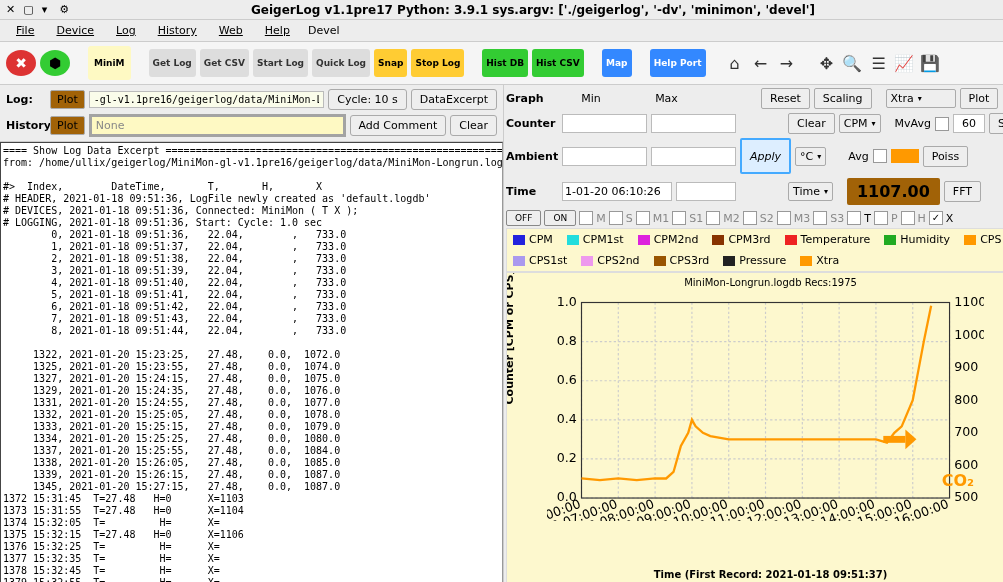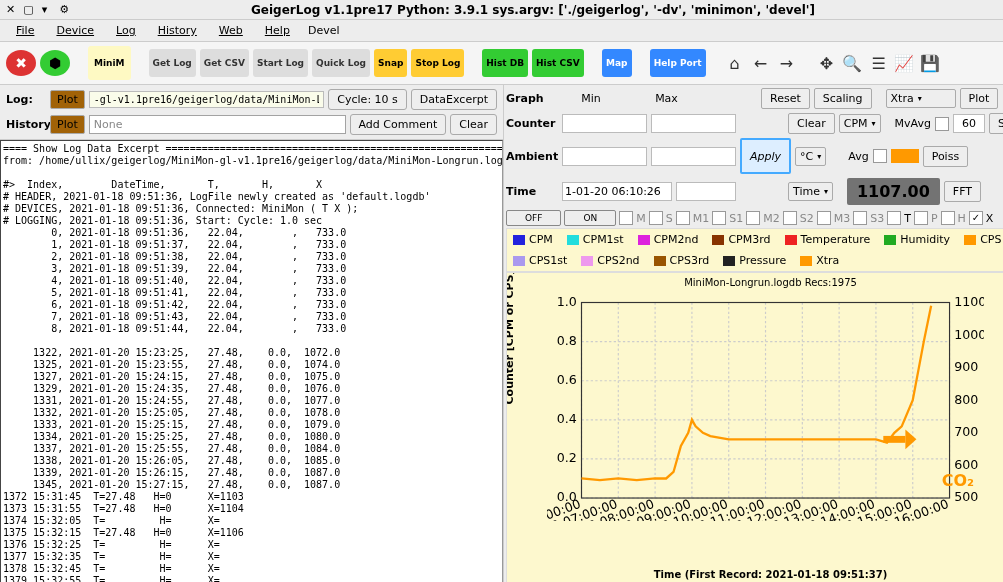--- a/index.html
+++ b/index.html
@@ -23,38 +23,38 @@
 .tgap { width: 10px; }
 .main { display: flex; height: 500px; }
 .left { width: 504px; border-right: 1px solid #ccc; display:flex; flex-direction:column;}
 .right { flex: 1; display:flex; flex-direction:column; padding: 2px;}
 .datatop { display:flex; flex-direction:column; border-bottom:1px solid #ccc; padding:2px;}
 .datarow { display:flex; align-items:center; gap:4px; padding: 2px 4px;}
 .datarow label { width: 40px; font-weight: bold; }
 .datarow .hdr { flex:1; text-align:center; font-weight:bold;}
 .plotbtn { background:#a16207; border:1px solid #aaa; padding:2px 6px; border-radius:2px;}
 .pathinput { flex:1; background:#fafcea; border:1px solid #bbb; padding:2px 4px; font-family:monospace; font-size:10px;}
-.histinput { flex:1; background:#ffffff; border:1px solid #a3a3a3; padding:2px 4px; color:#888;}
+.histinput { flex:1; background:#fef9c3; border:3px solid #a3a3a3; padding:2px 4px; color:#888;}
 .sidebtn { background:#eee; border:1px solid #aaa; padding:3px 8px; border-radius:3px; white-space:nowrap;}
 .logpane { flex:1; background:#fff; border:1px inset #999; font-family:monospace; font-size:10px; white-space:pre; overflow:hidden; padding:2px; line-height:12px;}
 .graphtop { display:flex; flex-direction:column; gap:2px;}
 .grow { display:flex; align-items:center; gap:4px; padding:1px 0;}
 .grow label { font-weight:bold; width:52px;}
 .grow .col2 {width:58px; text-align:center;}
 .grow input.inp { width:85px; border:1px solid #bbb; padding:2px; background:#fff;}
 .gbtn { border:1px solid #aaa; background:#eee; padding:3px 8px; border-radius:2px;text-align:right;}
 .gbtn.blue { border:2px solid #4af; background:#def;font-style:italic;}
 .dropdown { border:1px solid #aaa; background:#eee; padding:2px 4px; border-radius:2px; display:flex; align-items:center; gap:4px;}
 .dropdown::after { content:"▾"; font-size:8px;}
-.big { background:#737373; font-weight:bold; font-size:16px; text-align:center; padding:4px 10px; border-radius:2px; min-width:70px;}
+.big { background:#a16207; font-weight:bold; font-size:16px; text-align:center; padding:4px 10px; border-radius:2px; min-width:70px;}
 .smbox { width:14px; height:14px; border:1px solid #999; background:#fff;}
 .smbox.ck::after{content:"✓";font-size:10px;display:block;text-align:center;line-height:12px;}
 .orangebox { width:28px; height:14px; background:#f90;}
 .checkrow { display:flex; align-items:center; gap:3px; padding:2px 0; flex-wrap:nowrap; font-size:9px;}
-.checkrow .btn2 { border:1px solid #888; padding:2px 18px; background:#eee; border-radius:2px; font-size:9px;}
+.checkrow .btn2 { border:1px solid #888; padding:2px 8px; background:#eee; border-radius:2px; font-size:9px;}
 .checkrow .lbl { color:#888;}
 .legend { display:flex; flex-wrap:wrap; gap:8px 14px; padding:4px 6px; background:#fdf8ce; border:1px solid #ddd; font-size:10px;}
 .legend .item { display:flex; align-items:center; gap:4px;}
 .legend .sw { width:12px; height:10px;}
 .chartbox { flex:1; background:#fdf8ce; border:1px solid #ddd; position:relative; padding: 4px; overflow:hidden;}
 .charttitle { text-align:center; font-size:10px;}
 .chartsvg { position:absolute; left:40px; right:50px; top:18px; bottom:42px;}
 .ylabel { position:absolute; left:2px; top:50%; transform:rotate(-90deg) translateX(30px); transform-origin:left; font-weight:bold; font-size:11px;}
 .xlabel { position:absolute; bottom:2px; left:0; right:0; text-align:center; font-weight:bold; font-size:10px;}
 .co2 { position:absolute; right:60px; bottom:92px; color:#f90; font-weight:bold; font-size:16px;}

